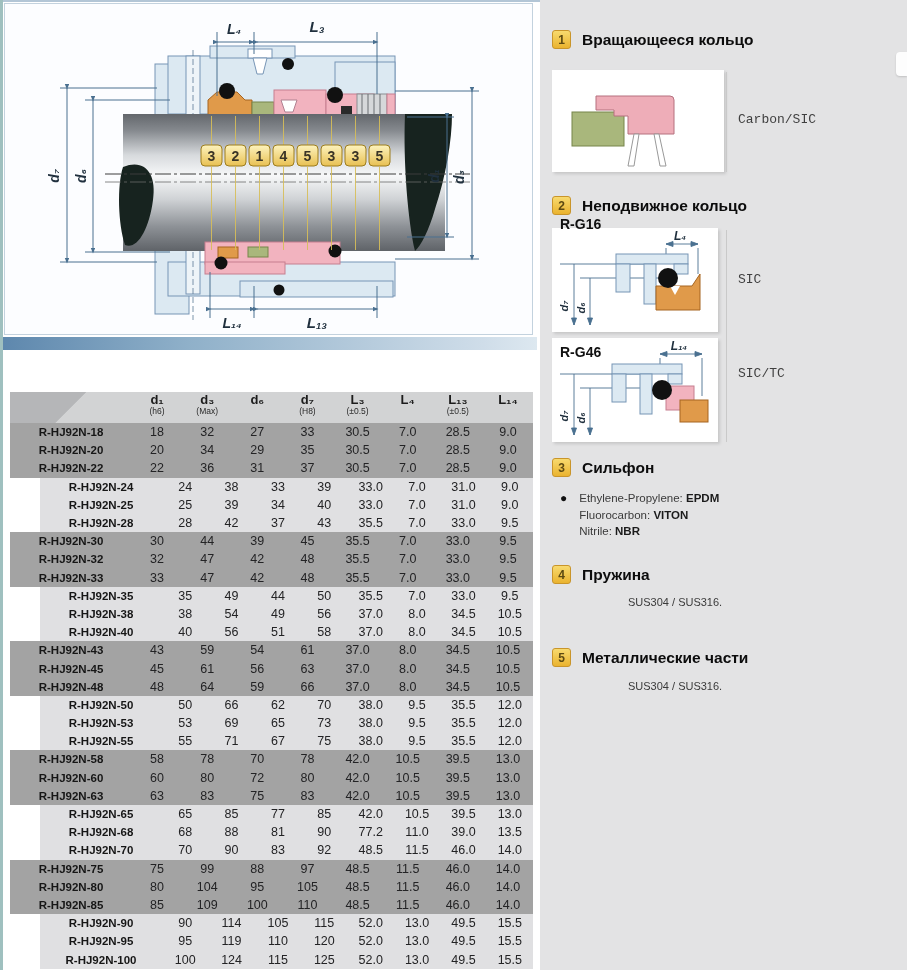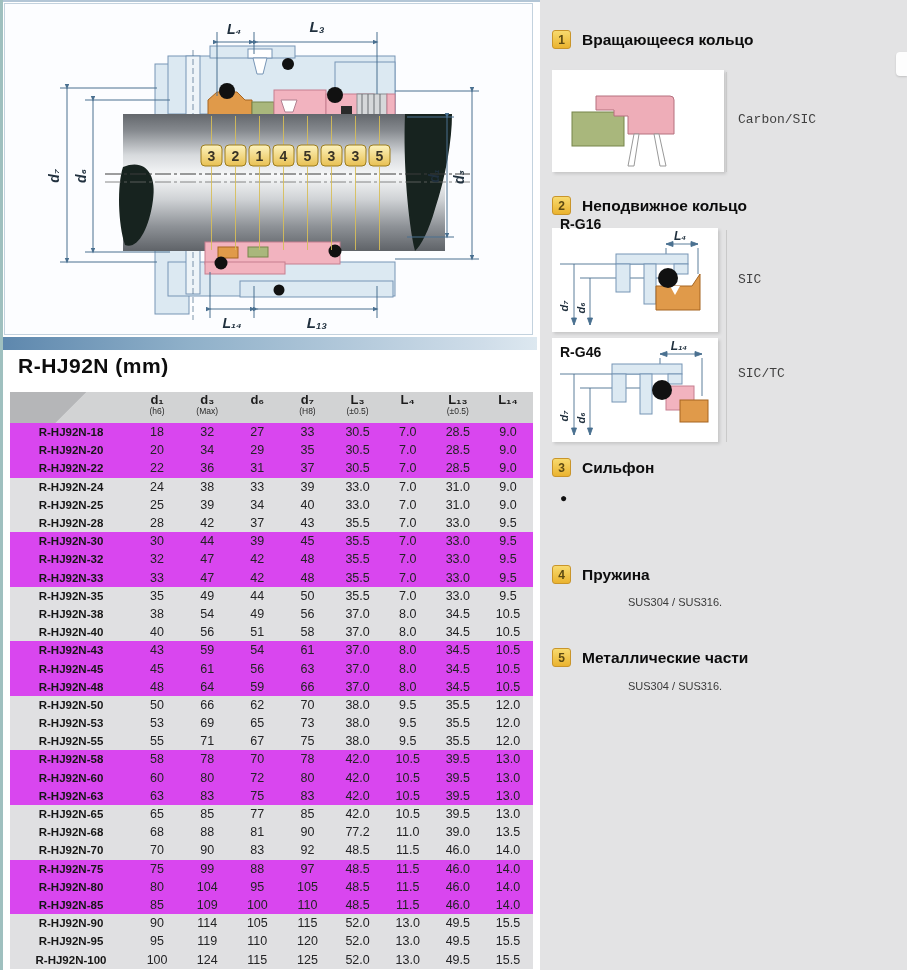--- a/index.html
+++ b/index.html
@@ -15,22 +15,22 @@
              background:linear-gradient(to right,#58该84ad,#8fb0c9 35%,#cfdde9 90%,#dde8f0);}
   .table-title{position:absolute;left:18px;top:354px;font-size:21px;font-weight:bold;color:#0d0d0d;letter-spacing:.5px;}
   
   .dim-table{position:absolute;left:10px;top:392px;width:523px;}
   .thead{display:grid;grid-template-columns:122px repeat(8,1fr);height:31px;background:#d2d3d4;}
   .corner{background:linear-gradient(135deg,#b5b6b8 49.6%,#d2d3d4 50%);}
   .th{text-align:center;padding-top:1px;}
   .th .lab{font-size:13px;font-weight:bold;color:#1c1c1c;line-height:14px;}
   .th .note{font-size:8.5px;color:#2a2a2a;line-height:9px;}
   .trow{display:grid;grid-template-columns:122px repeat(8,1fr);height:18.2px;
-        align-items:center;background:#d946ef;}
-  .trow.alt{background:#e0e0e2;}
+        align-items:center;background:#a3a3a3;}
+  .trow.alt{background:#e0e0e2;margin-left:30px;}
   .trow .model{font-size:11.5px;font-weight:bold;color:#161616;text-align:center;}
   .trow .val{font-size:12.5px;color:#232325;text-align:center;}
   
   .sidebar{position:absolute;left:540px;top:0;width:367px;height:970px;background:#e3e3e4;}
   .corner-tab{position:absolute;right:0;top:52px;width:11px;height:24px;background:#fdfdfd;
               border-radius:4px 0 0 4px;box-shadow:0 1px 2px rgba(0,0,0,.15);}
   .item-head{position:absolute;left:12px;display:flex;align-items:center;gap:11px;}
   .badge{display:inline-flex;align-items:center;justify-content:center;width:19px;height:19px;
          border-radius:3px;background:linear-gradient(#f8da6e,#eab32f);border:1px solid #c9952a;
          font-size:12px;font-weight:bold;color:#5d4a12;box-sizing:border-box;}
@@ -195,21 +195,20 @@
           <text class="dimtxt" transform="rotate(-90 81 172)" x="81" y="172">d₆</text>
           <text class="dimtxt" transform="rotate(-90 434 172)" x="434" y="172">d₁</text>
           <text class="dimtxt" transform="rotate(-90 459 173)" x="459" y="173">d₃</text>
           <text class="dimtxt" x="227" y="324">L₁₄</text>
           <text class="dimtxt" x="312" y="324" font-size="15">L₁₃</text>
         </g>
       </svg>
     </div>
 
     <div class="blue-band" style="background:linear-gradient(to right,#5d87ad,#8fb0c9 35%,#cfdde9 90%,#dde8f0);"></div>
-    <div class="table-title">R-HJ92N (mm)</div>
 
     <div class="dim-table">
       <div class="thead">
         <div class="corner"></div>
         <div class="th">
             <div class="lab">d₁</div>
             <div class="note">(h6)</div>
           </div>
         <div class="th">
             <div class="lab">d₃</div>
@@ -664,20 +663,25 @@
     <div class="variant-label" style="left:20px;top:344px">R-G46</div>
     <div class="caption" style="top:366px">SIC/TC</div>
     <div class="vsep" style="top:230px;height:212px"></div>
 
     <div class="item-head" style="top:458px">
       <span class="badge">3</span>
       <span class="item-title">Сильфон</span>
     </div>
     <div class="mat-block" style="top:490px">
       <span class="mat-bullet">●</span>
+      <div class="mat-lines">
+        <div><span>Ethylene-Propylene:</span> <b>EPDM</b></div>
+        <div><span>Fluorocarbon:</span> <b>VITON</b></div>
+        <div><span>Nitrile:</span> <b>NBR</b></div>
+      </div>
     </div>
 
     <div class="item-head" style="top:565px">
       <span class="badge">4</span>
       <span class="item-title">Пружина</span>
     </div>
     <div class="side-note" style="top:596px">SUS304 / SUS316.</div>
 
     <div class="item-head" style="top:648px">
       <span class="badge">5</span>

